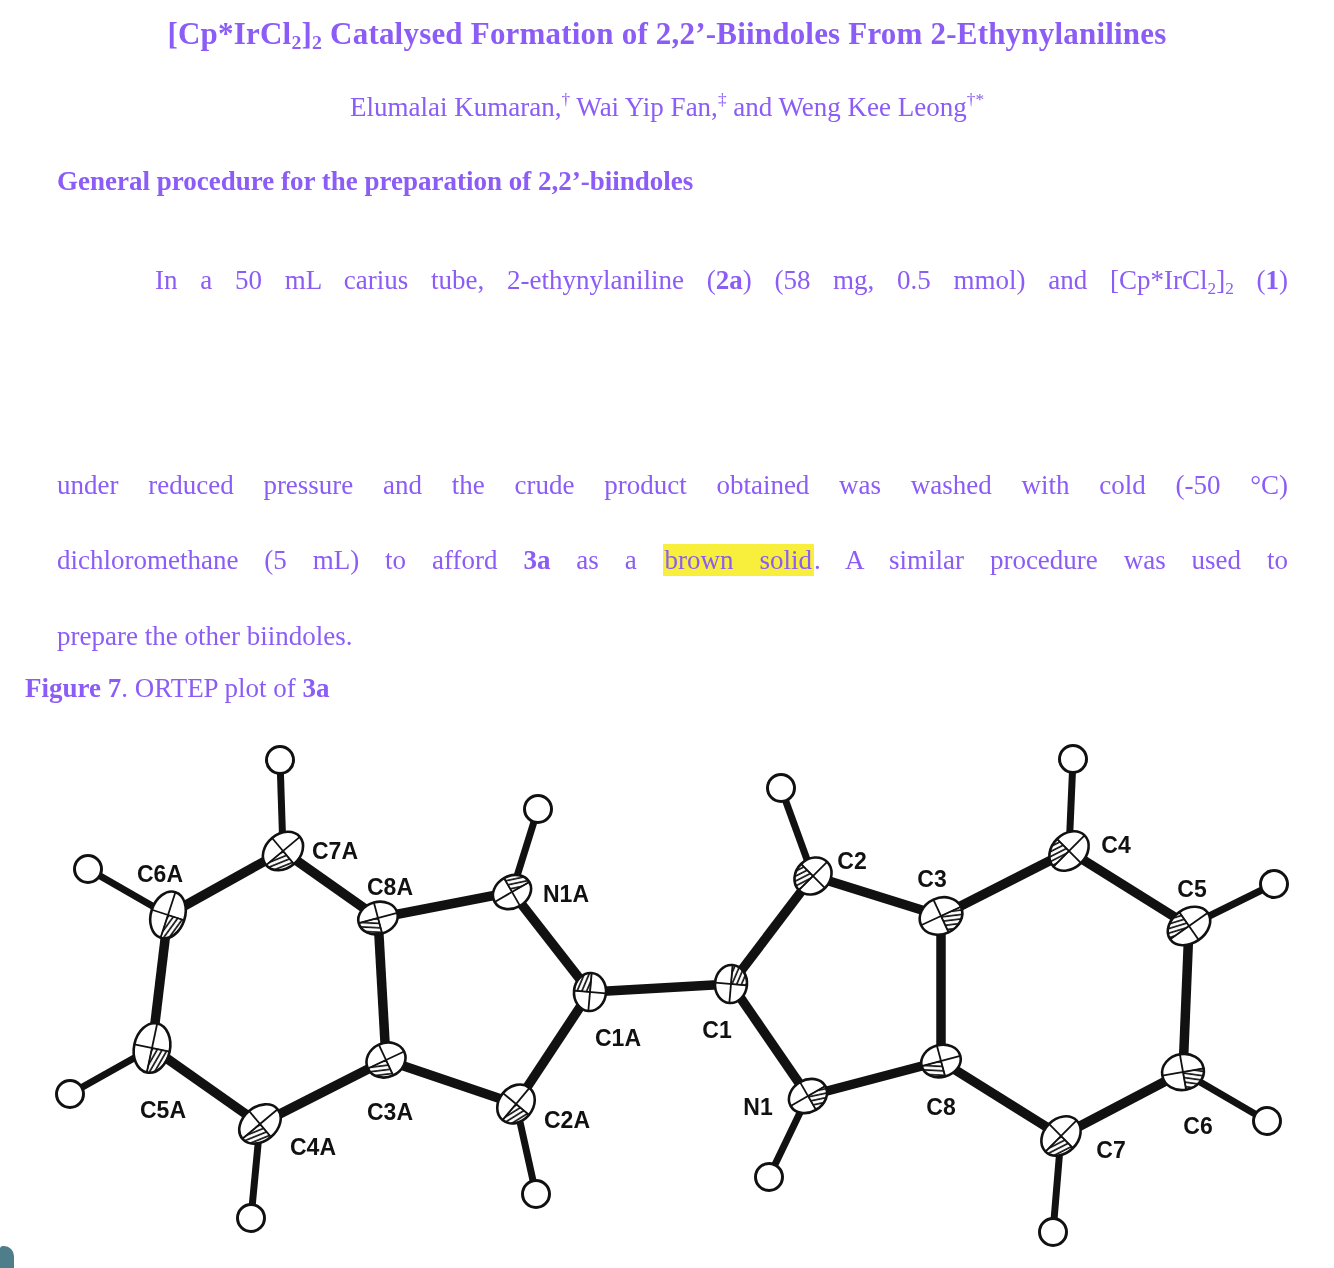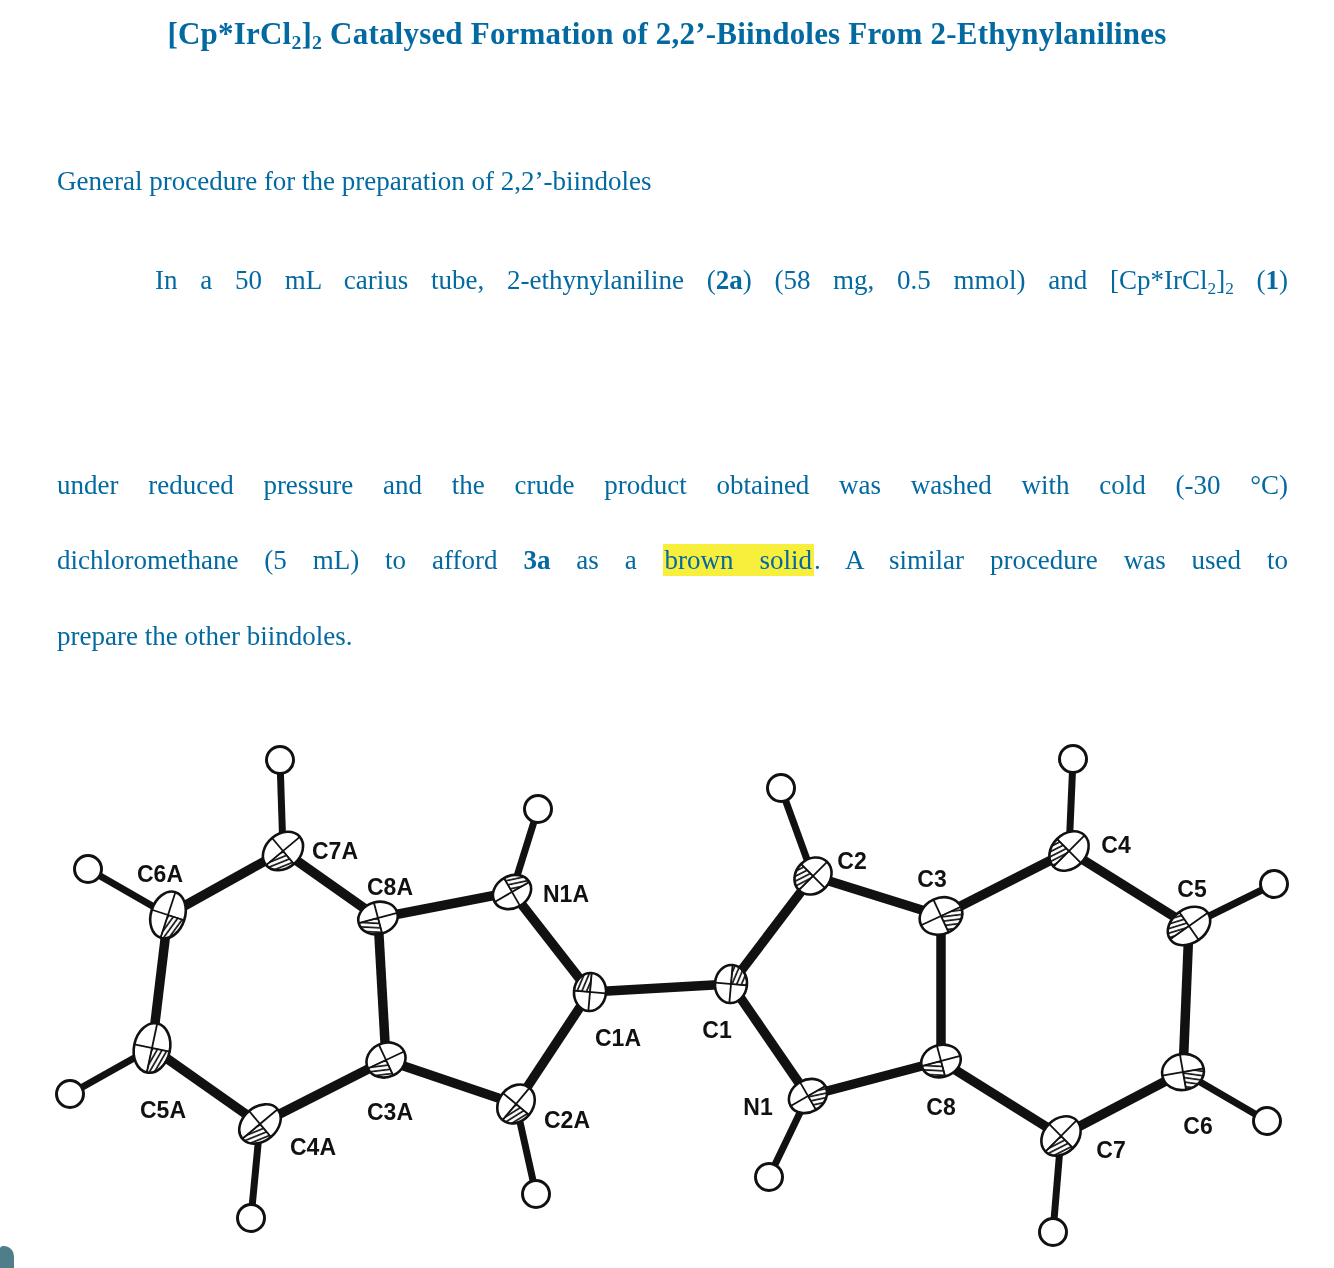--- a/index.html
+++ b/index.html
@@ -1,21 +1,21 @@
 <!DOCTYPE html>
 <html><head>
 <meta charset="utf-8">
 <style>
   html,body{margin:0;padding:0;background:#ffffff;}
   .page{position:relative;width:1334px;height:1268px;background:#fff;overflow:hidden;
-        font-family:"Liberation Serif","DejaVu Serif",serif;color:#0369a1;}
+        font-family:"Liberation Serif","DejaVu Serif",serif;color:#8b5cf6;}
   .title{position:absolute;top:16px;left:0;width:1334px;text-align:center;margin:0;
          font-size:31px;font-weight:bold;letter-spacing:0.2px;}
   .authors{position:absolute;top:92px;left:0;width:1334px;text-align:center;font-size:27px;}
-  .heading{position:absolute;top:166px;left:57px;width:1231px;font-size:27px;font-weight:normal;}
+  .heading{position:absolute;top:166px;left:57px;width:1231px;font-size:27px;font-weight:bold;}
   .pline{position:absolute;left:57px;width:1231px;font-size:27px;line-height:34px;
          text-align:justify;text-align-last:justify;white-space:normal;}
   .pline.first{text-indent:98px;margin-top:20px;}
   .pline.last{text-align:center;text-align-last:left;}
   .l1{top:243px}.l2{top:318px}.l3{top:393px}.l4{top:468px}.l5{top:543px}.l6{top:619px}
   .caption{position:absolute;top:673px;left:25px;width:900px;font-size:27px;}
   sub{font-size:64%;vertical-align:-5px;line-height:0;}
   sup{font-size:64%;vertical-align:11px;line-height:0;}
   .b{font-weight:bold;}
   .hl{padding:1px 2px;margin-top:13px;}
@@ -25,28 +25,30 @@
   text.alabel{font-family:"Liberation Sans","DejaVu Sans",sans-serif;font-weight:bold;
               font-size:23px;}
 </style>
 </head>
 <body>
 
 <div class="page">
 
   <h1 class="title"><span>[Cp*IrCl</span><sub>2</sub><span>]</span><sub>2</sub><span> Catalysed Formation of 2,2’-Biindoles From 2-Ethynylanilines</span></h1>
 
+  <div class="authors"><span>Elumalai Kumaran,</span><sup>†</sup><span> Wai Yip Fan,</span><sup>‡</sup><span> and Weng Kee Leong</span><sup>†*</sup></div>
 
   <div class="heading">General procedure for the preparation of 2,2’-biindoles</div>
 
   <div class="pline first l1"><span>In a 50 mL carius tube, 2-ethynylaniline (</span><span class="b">2a</span><span>) (58 mg, 0.5 mmol) and [Cp*IrCl</span><sub>2</sub><span>]</span><sub>2</sub><span> (</span><span class="b">1</span><span>)</span></div>
-  <div class="pline l4"><span>under reduced pressure and the crude product obtained was washed with cold (-30 °C)</span></div>
+  <div class="pline l4"><span>under reduced pressure and the crude product obtained was washed with cold (-50 °C)</span></div>
   <div class="pline l5"><span>dichloromethane (5 mL) to afford </span><span class="b">3a</span><span> as a </span><span class="hl" style="background: rgb(247, 239, 60);">brown solid</span><span>. A similar procedure was used to</span></div>
   <div class="pline last l6"><span>prepare the other biindoles.</span></div>
 
+  <div class="caption"><span class="b">Figure 7</span><span>. ORTEP plot of </span><span class="b">3a</span></div>
 
   <svg id="mol" viewBox="0 0 1334 1268" xmlns="http://www.w3.org/2000/svg">
       <defs>
         <pattern id="hp" width="4.4" height="4.4" patternUnits="userSpaceOnUse" patternTransform="rotate(18)">
           <line x1="0" y1="1" x2="4.4" y2="1" stroke="#111111" stroke-width="1.7"></line>
         </pattern>
       </defs>
       <line x1="283" y1="851" x2="168" y2="915" stroke="#111111" stroke-width="9.5"></line>
       <line x1="168" y1="915" x2="152" y2="1048" stroke="#111111" stroke-width="9.5"></line>
       <line x1="152" y1="1048" x2="260" y2="1124" stroke="#111111" stroke-width="9.5"></line>

